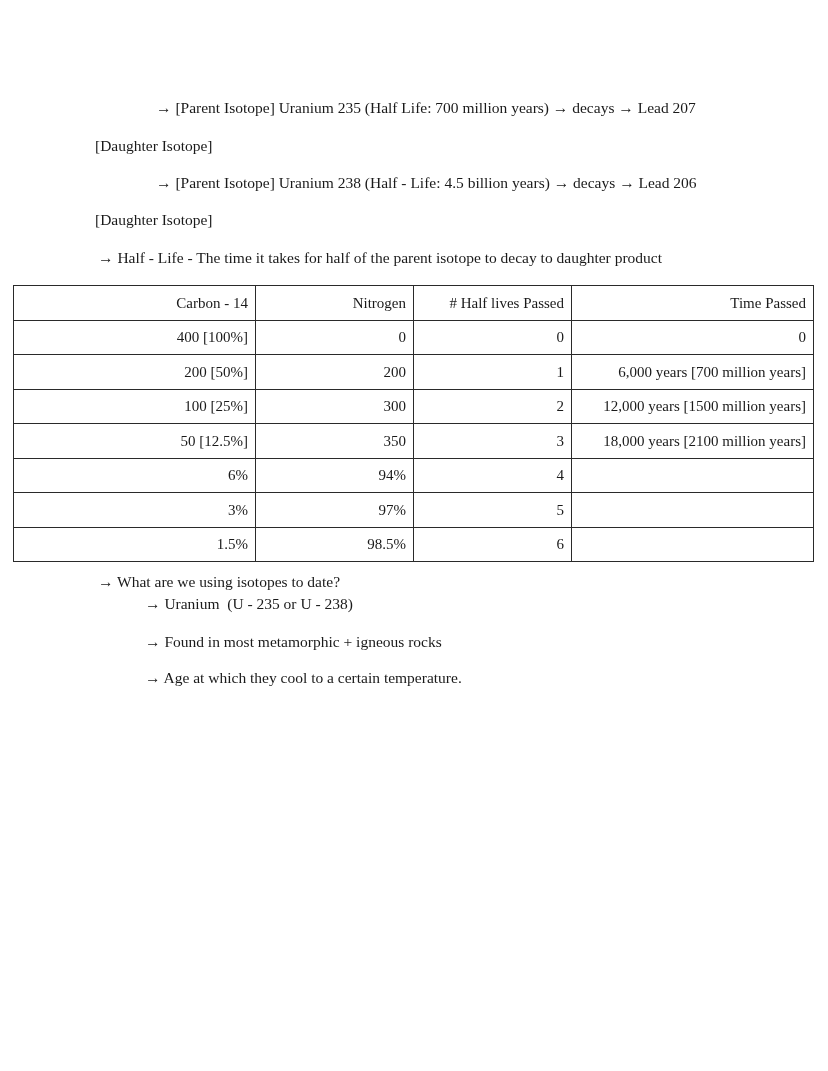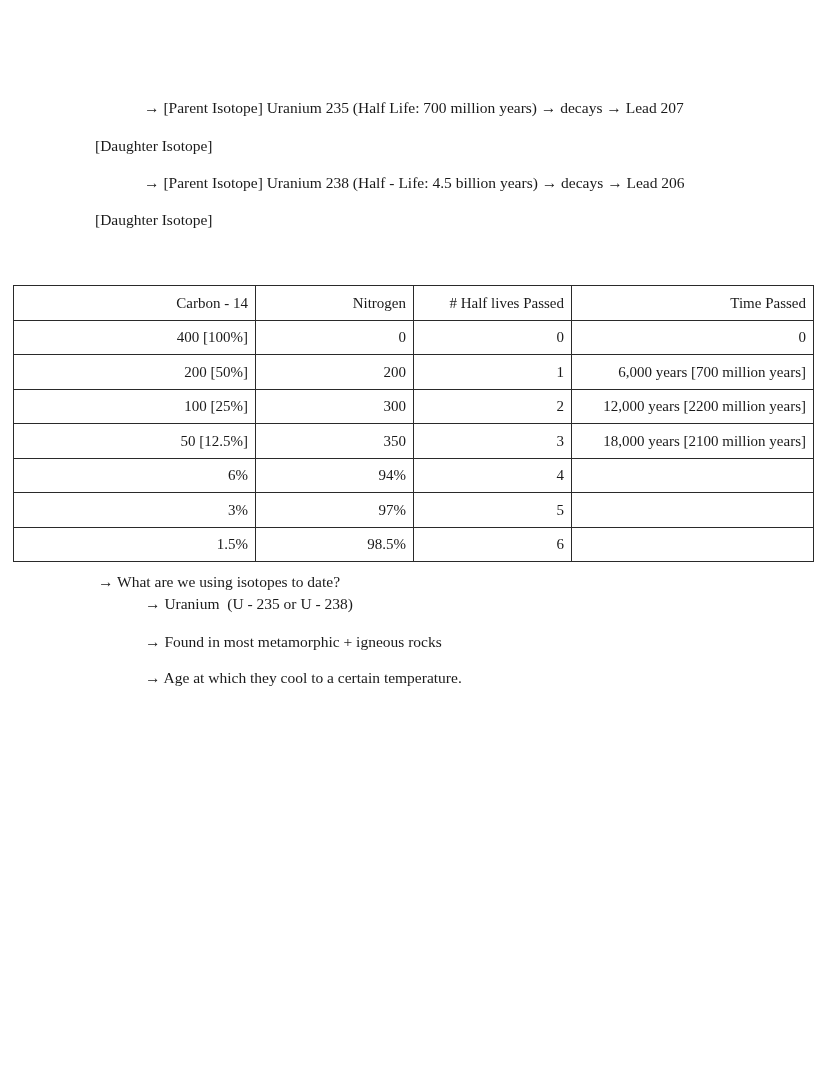--- a/index.html
+++ b/index.html
@@ -24,21 +24,21 @@
 
   
   .line {
     position: absolute;
     font-size: 15.5px;
     line-height: 20px;
     white-space: pre;
     color: #1a1a1a;
   }
 
-  .line-indent-1 { left: 144px; }
+  .line-indent-1 { left: 156px; }
   .line-indent-0 { left: 95px; text-align: right; }
   .line-indent-half { left: 98px; }
   .line-indent-2 { left: 145px; font-family: Liberation Serif, serif; }
 
   .l1 { top: 98px; }
   .l2 { top: 136px; }
   .l3 { top: 173px; }
   .l4 { top: 210px; }
   .l5 { top: 248px; }
 
@@ -82,20 +82,21 @@
 <div class="page">
 
   <div class="line line-indent-1 l1">→ [Parent Isotope] Uranium 235 (Half Life: 700 million years) → decays → Lead 207</div>
 
   <div class="line line-indent-0 l2">[Daughter Isotope]</div>
 
   <div class="line line-indent-1 l3">→ [Parent Isotope] Uranium 238 (Half - Life: 4.5 billion years) → decays → Lead 206</div>
 
   <div class="line line-indent-0 l4">[Daughter Isotope]</div>
 
+  <div class="line line-indent-half l5">→ Half - Life - The time it takes for half of the parent isotope to decay to daughter product</div>
 
   <table class="data-table">
     <colgroup>
       <col class="col-a">
         <col class="col-b">
         <col class="col-c">
         <col class="col-d">
     </colgroup>
     <thead>
       <tr>
@@ -115,21 +116,21 @@
       <tr>
         <td>200 [50%]</td>
         <td>200</td>
         <td>1</td>
         <td>6,000 years [700 million years]</td>
       </tr>
       <tr>
         <td>100 [25%]</td>
         <td>300</td>
         <td>2</td>
-        <td>12,000 years [2200 million years]</td>
+        <td>12,000 years [1500 million years]</td>
       </tr>
       <tr>
         <td>50 [12.5%]</td>
         <td>350</td>
         <td>3</td>
         <td>18,000 years [2100 million years]</td>
       </tr>
       <tr>
         <td>6%</td>
         <td>94%</td>

